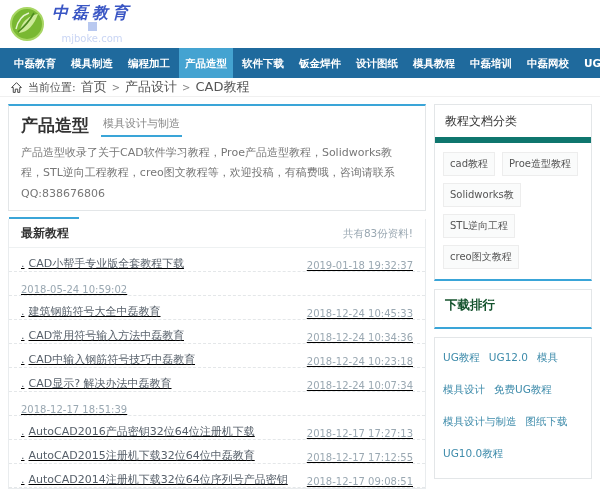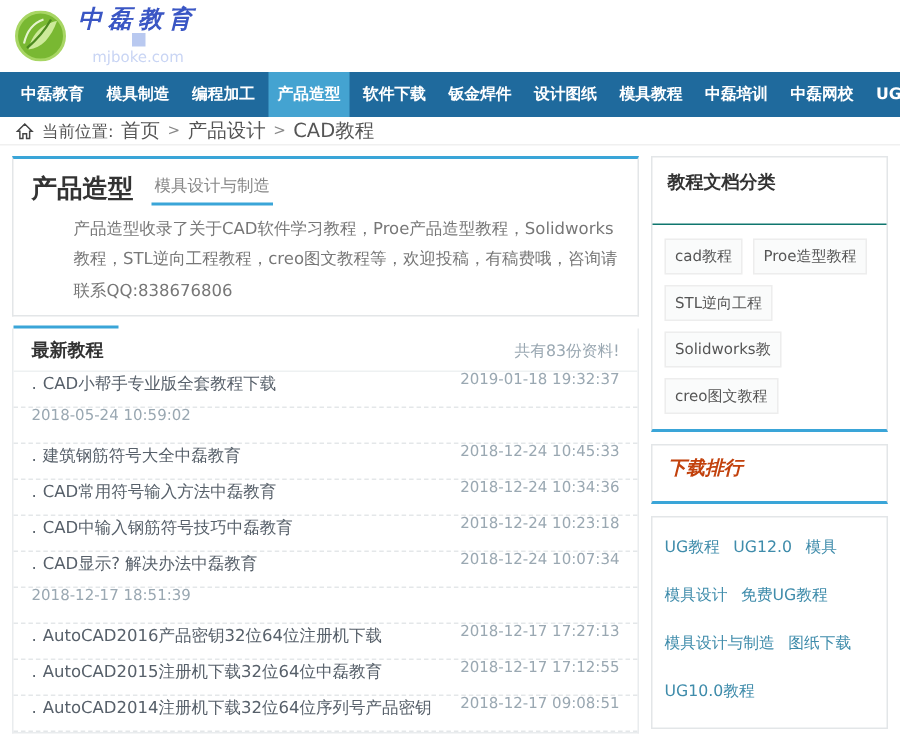--- a/index.html
+++ b/index.html
@@ -34,41 +34,41 @@
   .main { display:flex; padding:7px 8px 0 8px; gap:8px; }
   .col-left { width:418px; flex:none; }
   .col-right { width:158px; flex:none; }
 
   
   .panel { border:1px solid #e3e6e8; background:#fff; }
   .cat-panel { border-top:2px solid #3aa5d8; padding:8px 12px 6px 12px; }
   .cat-head { display:flex; align-items:flex-end; gap:12px; }
   .cat-title { font-size:17px; font-weight:bold; color:#333; }
   .cat-tab { font-size:11px; color:#888; padding:0 2px 4px 2px; border-bottom:2px solid #3aa5d8; cursor:pointer; }
-  .cat-desc { font-size:11px; color:#777; line-height:1.85; margin-top:6px;margin-left:28px; }
+  .cat-desc { font-size:11px; color:#777; line-height:1.85; margin-top:6px; }
 
   
   .list-panel { margin-top:8px; border:1px solid #e9ecee; border-top:none; position:relative; }
   .list-head { display:flex; justify-content:space-between; align-items:center; padding:6px 12px 5px 12px;
     border-bottom:1px solid #eef1f2; position:relative; }
   .list-head::before { content:""; position:absolute; top:-2px; left:0; width:70px; height:2px; background:#3aa5d8; }
   .list-title { font-size:12px; font-weight:bold; color:#333; }
   .list-count { font-size:10.5px; color:#9aa8b2; }
-  .row { display:flex; justify-content:space-between; align-items:flex-start; height:24px; padding:0 12px;
-    border-bottom:1px dashed #e4e7e9; }
+  .row { display:flex; justify-content:space-between; align-items:flex-end; height:24px; padding:0 12px;
+    border-bottom:1px dashed #e4e7e9;text-decoration:underline; }
   .row-title { font-size:11px; color:#57606a; white-space:nowrap; overflow:hidden; cursor:pointer; }
   .row-title .blt { color:#57606a; margin-right:4px; }
   .row-date { font-size:10px; color:#9aa8b2; white-space:nowrap; }
 
   
   .side-panel { border:1px solid #e3e6e8; background:#fff; margin-bottom:8px; }
   .side-panel.blue-bottom { border-bottom:2px solid #3aa5d8; }
-  .side-head-dark { font-size:12px; font-weight:bold; color:#333; padding:8px 10px 19px 10px;
-    border-bottom:1px solid #0f766e; }
-  .side-head-blue { font-size:12.5px; font-weight:bold; color:#c2410c; padding:7px 10px 5px 10px;font-style:italic; }
+  .side-head-dark { font-size:12px; font-weight:normal; color:#333; padding:8px 10px 7px 10px;
+    border-bottom:6px solid #0f766e; }
+  .side-head-blue { font-size:12.5px; font-weight:bold; color:#14532d; padding:7px 10px 5px 10px; }
   .tagwrap { display:flex; flex-wrap:wrap; gap:7px; padding:9px 8px 10px 8px; }
   .tag { font-size:10px; color:#555; background:#fafbfb; border:1px solid #ededed; padding:4px 6px;
     white-space:nowrap; overflow:hidden; max-width:142px; cursor:pointer; }
   .rank-body { height:8px; }
   .kwwrap { padding:2px 8px 10px 8px; line-height:2.0; }
   .kw { font-size:10.5px; color:#3f8cab; margin-right:9px; cursor:pointer; white-space:nowrap; }
 </style>
 </head>
 <body>
 
@@ -176,22 +176,22 @@
     </div>
   </div>
 
   <div class="col-right">
 
     <div class="side-panel blue-bottom">
       <div class="side-head-dark">教程文档分类</div>
       <div class="tagwrap" id="tagwrap">
           <span class="tag">cad教程</span>
           <span class="tag">Proe造型教程</span>
+          <span class="tag">Solidworks教</span>
           <span class="tag">STL逆向工程</span>
-          <span class="tag">Solidworks教</span>
           <span class="tag">creo图文教程</span>
         </div>
     </div>
 
     <div class="side-panel blue-bottom">
       <div class="side-head-blue">下载排行</div>
       <div class="rank-body"></div>
     </div>
 
     <div class="side-panel">

